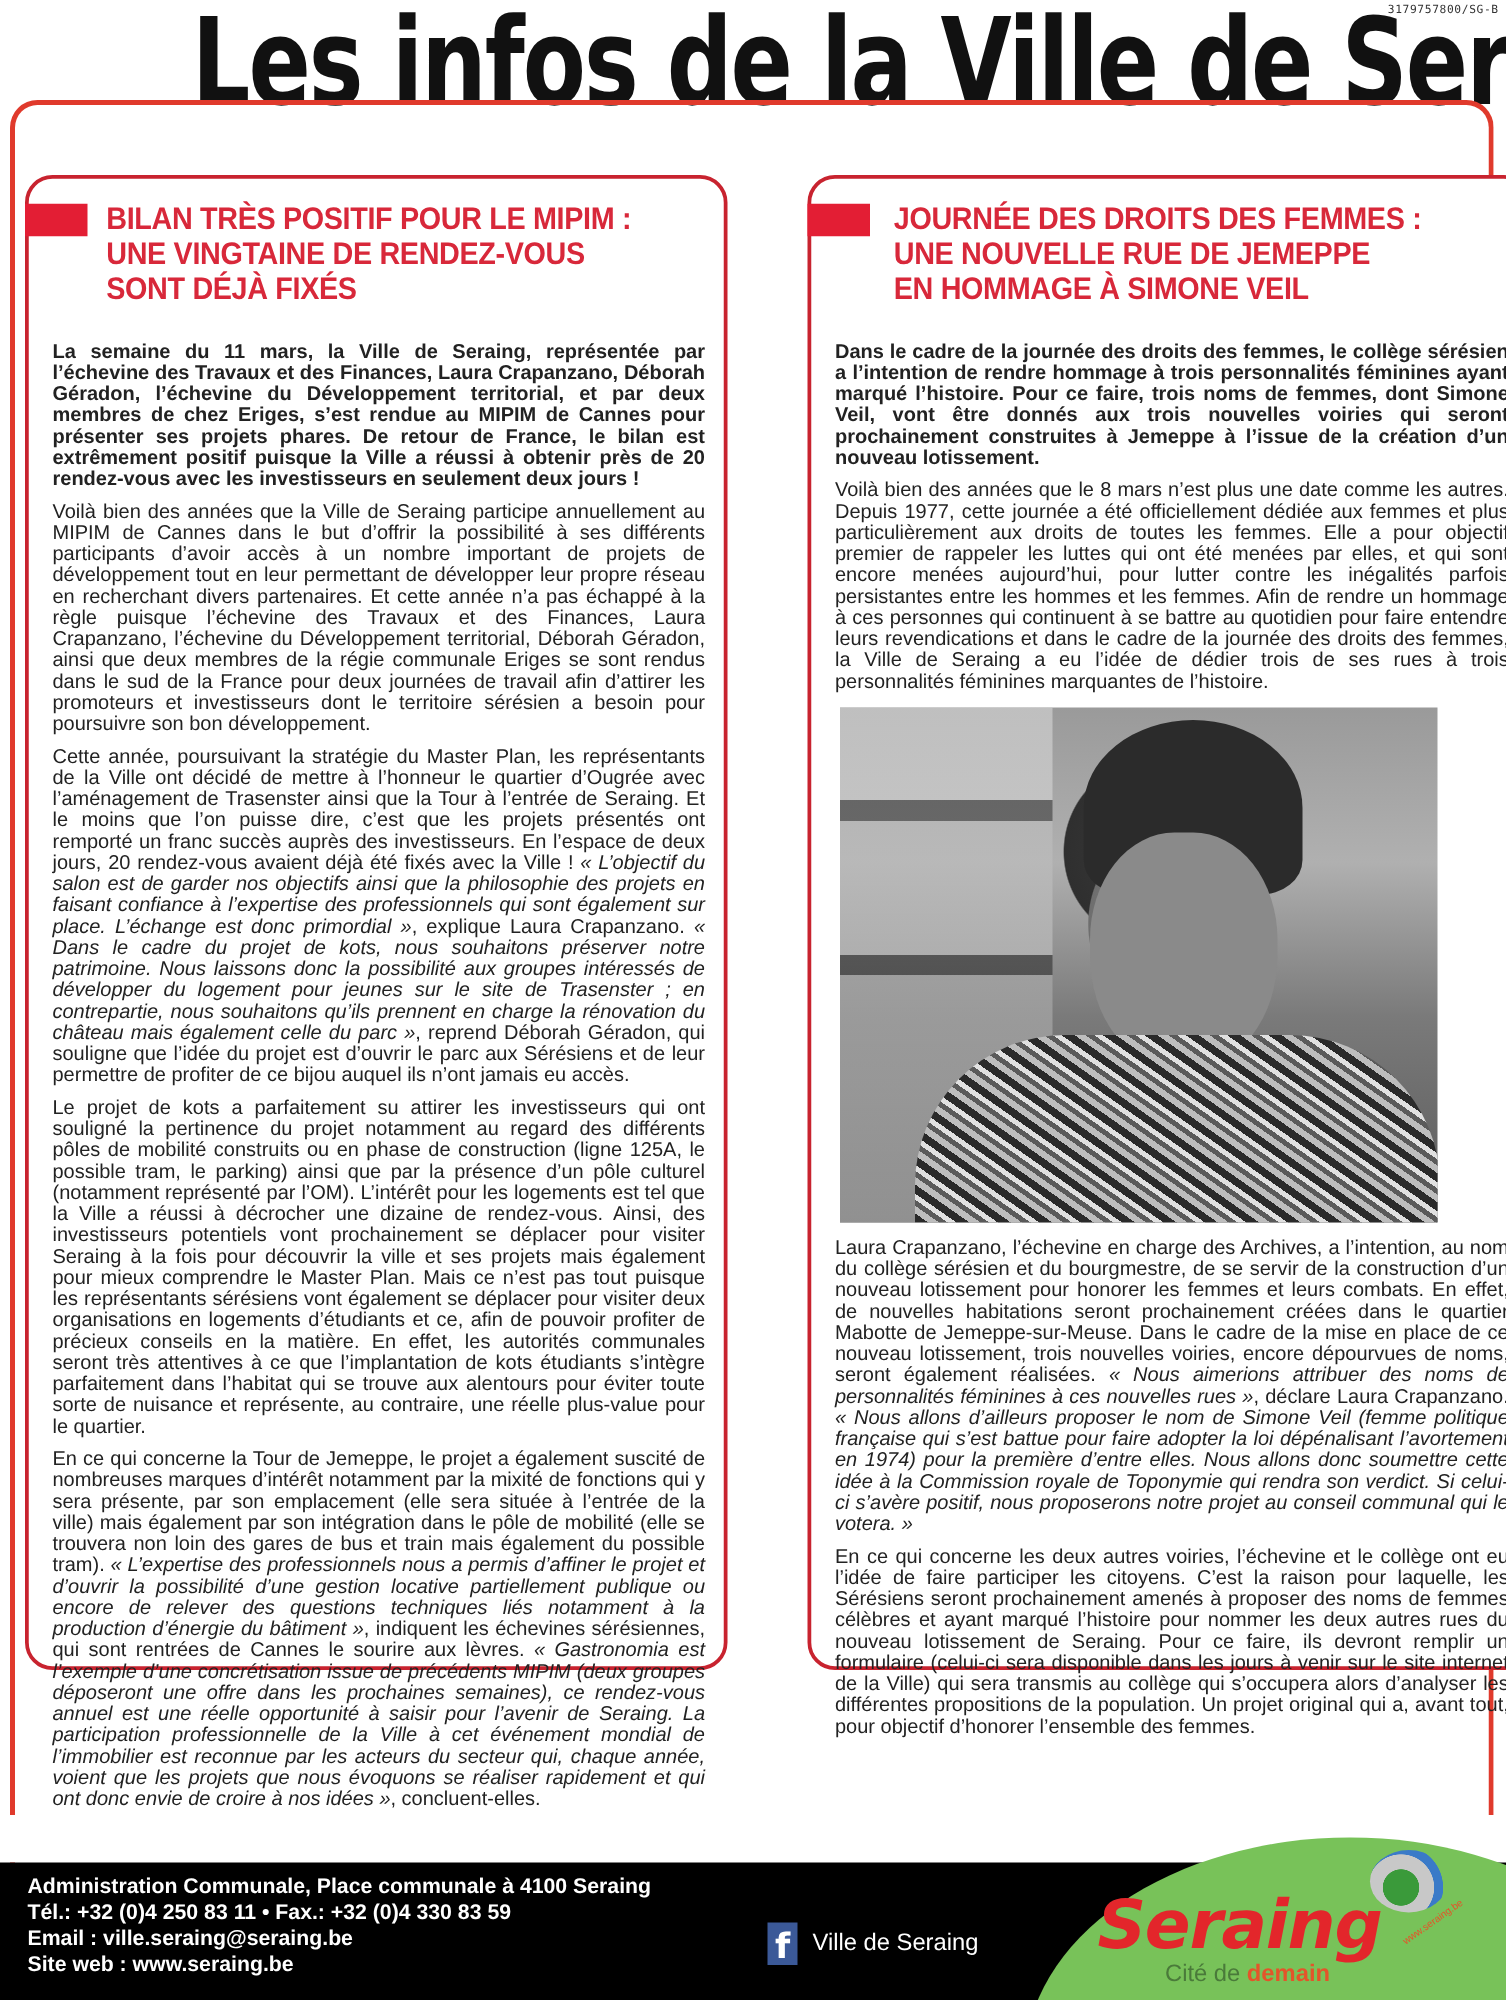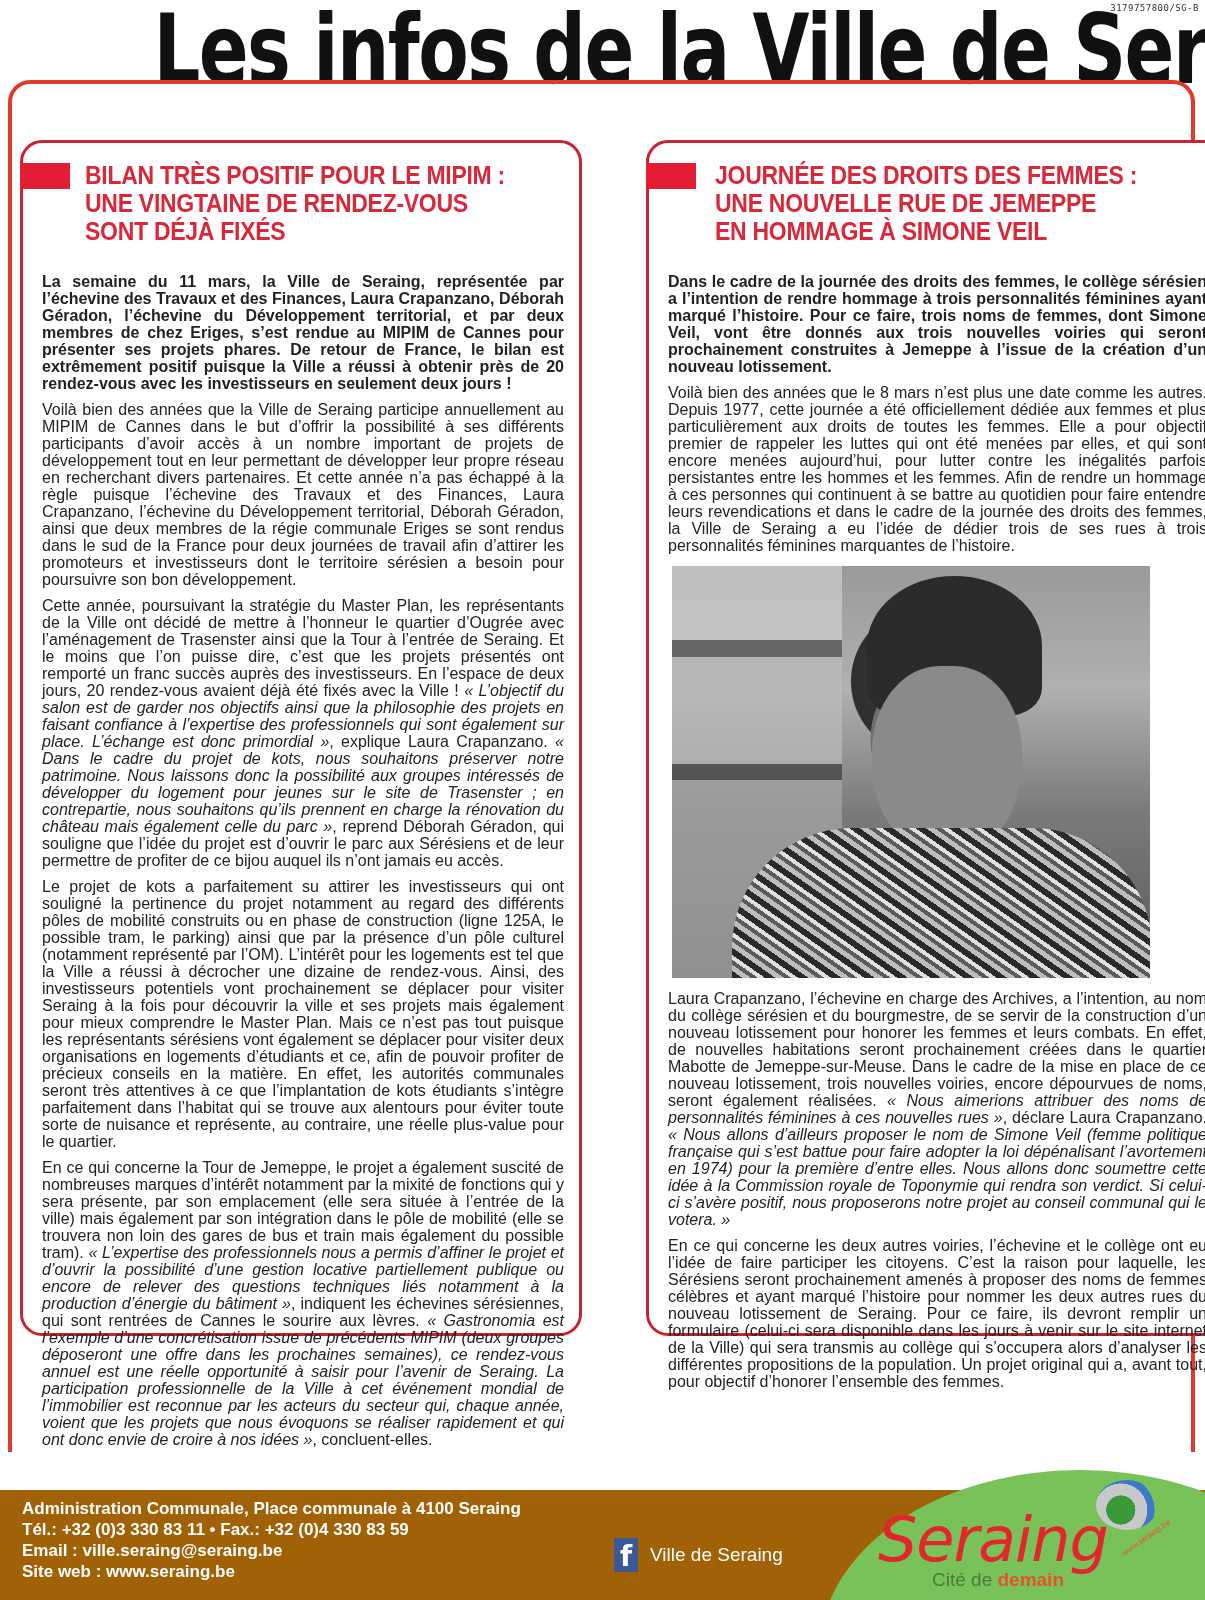--- a/index.html
+++ b/index.html
@@ -73,21 +73,21 @@
     position: absolute; top: 10px; left: 195px; width: 175px; height: 140px;
     background: #2b2b2b; border-radius: 50% 50% 20% 20%;
   }
   .photo .shelf {
     position: absolute; left: 0; top: 0; width: 170px; height: 412px;
     background: linear-gradient(180deg, #cfcfcf 0 18%, #4a4a4a 18% 22%, #bcbcbc 22% 48%, #3c3c3c 48% 52%, #a8a8a8 52% 100%);
     opacity: 0.7;
   }
   
   .footer {
-    position: absolute; left: 0; top: 1490px; width: 1205px; height: 110px; background: #a16207;
+    position: absolute; left: 0; top: 1490px; width: 1205px; height: 110px; background: #000000;
   }
   .footer-white-strip {
     position: absolute; left: 0; top: 1452px; width: 1205px; height: 38px; background: #fff;
   }
   .footer-lines {
     position: absolute; left: 22px; top: 8px; color: #fff; font-weight: bold; font-size: 17px; line-height: 21px;
   }
   .footer-lines div { white-space: nowrap; }
   .fb {
     position: absolute; left: 614px; top: 1538px; display: flex; align-items: center; gap: 12px;
@@ -98,22 +98,22 @@
   }
   .fb-label { color: #fff; font-size: 19px; }
   .logo-area {
     position: absolute; left: 820px; top: 1470px; width: 520px; height: 360px;
     background: #78c259; border-radius: 50%;
   }
   .logo {
     position: absolute; left: 868px; top: 1505px; width: 330px; height: 95px;
   }
   .logo-word {
-    position: absolute; left: 10px; top: 0px; font-family: "DejaVu Sans", sans-serif; font-weight: normal;
-    font-size: 62px; line-height: 70px; color: #e3262b; letter-spacing: -1px; font-style: italic;
+    position: absolute; left: 10px; top: 0px; font-family: "DejaVu Sans", sans-serif; font-weight: bold;
+    font-size: 54px; line-height: 70px; color: #e3262b; letter-spacing: -1px; font-style: italic;
   }
   .logo-tag {
     position: absolute; left: 64px; top: 64px; font-size: 19px; color: #4a7a3a;
   }
   .logo-tag b { color: #e4542a; font-weight: bold; }
   .logo-swirl {
     position: absolute; left: 228px; top: -25px; width: 62px; height: 50px; border-radius: 50%;
     background: radial-gradient(circle at 40% 60%, #3a9a3a 0 30%, #c8c8c8 31% 55%, #3a7ac8 56% 70%, transparent 71%);
   }
   .logo-url {
@@ -166,21 +166,21 @@
     <p><span>Laura Crapanzano, l’échevine en charge des Archives, a l’intention, au nom du collège sérésien et du bourgmestre, de se servir de la construction d’un nouveau lotissement pour honorer les femmes et leurs combats. En effet, de nouvelles habitations seront prochainement créées dans le quartier Mabotte de Jemeppe-sur-Meuse. Dans le cadre de la mise en place de ce nouveau lotissement, trois nouvelles voiries, encore dépourvues de noms, seront également réalisées. </span><em>« Nous aimerions attribuer des noms de personnalités féminines à ces nouvelles rues »</em><span>, déclare Laura Crapanzano. </span><em>« Nous allons d’ailleurs proposer le nom de Simone Veil (femme politique française qui s’est battue pour faire adopter la loi dépénalisant l’avortement en 1974) pour la première d’entre elles. Nous allons donc soumettre cette idée à la Commission royale de Toponymie qui rendra son verdict. Si celui-ci s’avère positif, nous proposerons notre projet au conseil communal qui le votera. »</em></p>
     <p>En ce qui concerne les deux autres voiries, l’échevine et le collège ont eu l’idée de faire participer les citoyens. C’est la raison pour laquelle, les Sérésiens seront prochainement amenés à proposer des noms de femmes célèbres et ayant marqué l’histoire pour nommer les deux autres rues du nouveau lotissement de Seraing. Pour ce faire, ils devront remplir un formulaire (celui-ci sera disponible dans les jours à venir sur le site internet de la Ville) qui sera transmis au collège qui s’occupera alors d’analyser les différentes propositions de la population. Un projet original qui a, avant tout, pour objectif d’honorer l’ensemble des femmes.</p>
   </div>
 </section>
 
 <div class="footer-white-strip"></div>
 
 <footer class="footer">
   <div class="footer-lines">
     <div>Administration Communale, Place communale à 4100 Seraing</div>
-    <div>Tél.: +32 (0)3 330 83 11 • Fax.: +32 (0)4 330 83 59</div>
+    <div>Tél.: +32 (0)4 250 83 11 • Fax.: +32 (0)4 330 83 59</div>
     <div>Email : ville.seraing@seraing.be</div>
     <div>Site web : www.seraing.be</div>
   </div>
 </footer>
 
 <div class="logo-area"></div>
 
 <div class="fb">
   <div class="fb-icon">f</div>
   <div class="fb-label">Ville de Seraing</div>

